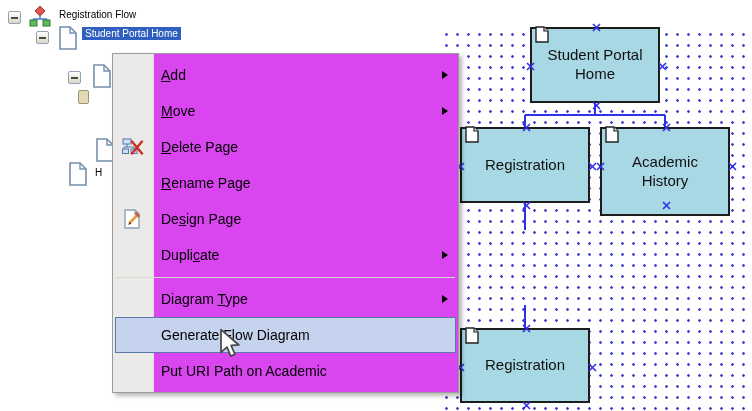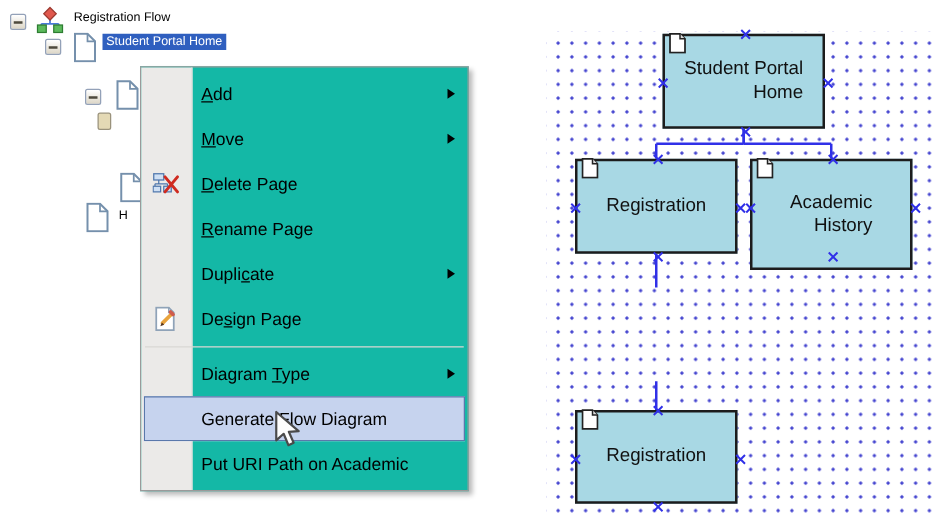--- a/index.html
+++ b/index.html
@@ -19,22 +19,22 @@
   }
   .tree-label{font-size:10px;padding:1px 3px;}
   .tree-label.selected{background:var(--sel,#2f5fbf);color:#fff;}
   .icon-abs{position:absolute;line-height:0;}
   .icon-fragment{
     position:absolute;width:9px;height:12px;background:#e4d9b5;
     border:1px solid #9a927c;border-radius:2px;
   }
   
   #context-menu{
-    position:absolute;left:112px;top:53px;width:263px;box-sizing:border-box;
-    background:#14b8a6;border:1px solid #9a9a9a;padding:3px 0;z-index:10;
+    position:absolute;left:112px;top:53px;width:347px;box-sizing:border-box;
+    background:#d946ef;border:1px solid #9a9a9a;padding:3px 0;z-index:10;
     box-shadow:3px 3px 4px rgba(0,0,0,.28);
   }
   #context-menu::before{
     content:"";position:absolute;left:0;top:0;bottom:0;width:40px;
     background:#ebeae8;border-right:1px solid #e0dfdc;
   }
   .menu-item{
     position:relative;height:36px;display:flex;align-items:center;
     padding-left:48px;font-size:14px;cursor:default;
   }
@@ -57,21 +57,21 @@
   }
   
   #diagram{
     position:absolute;left:437px;top:25px;width:315px;height:386px;
     background-image:radial-gradient(circle,var(--dot,#4444cf) 1px,transparent 1.6px);
     background-size:11px 11px;background-position:4px 4px;
   }
   .diagram-node{
     position:absolute;box-sizing:border-box;z-index:2;
     background:var(--nodefill,#a8d8e4);border:2px solid var(--nodeborder,#1c1c1c);
-    display:flex;align-items:center;justify-content:center;text-align:right;
+    display:flex;align-items:center;justify-content:center;text-align:center;
     font-size:15px;line-height:1.25;white-space:pre-line;color:#101010;
   }
   .page-fold{position:absolute;left:3px;top:-3px;line-height:0;}
   .conn-handle{position:absolute;line-height:0;z-index:3;}
   .connector{position:absolute;background:var(--conn,#3030e8);z-index:1;}
   
   #cursor{position:absolute;left:216px;top:328px;z-index:30;line-height:0;}
 </style>
 </head>
 <body>
@@ -150,36 +150,36 @@
           <path d="M10 4.5 L20 16.5 M20 4.5 L10 16.5" stroke="#cf2b20" stroke-width="2.4" stroke-linecap="round"></path>
         </svg>
       </span>
       <span class="menu-label"><u>D</u>elete Page</span>
     </div>
     <div class="menu-item">
       <span class="icon-slot"></span>
       <span class="menu-label"><u>R</u>ename Page</span>
     </div>
     <div class="menu-item">
-      <span class="icon-slot"></span>
-      <span class="menu-label">Dupli<u>c</u>ate</span>
-      <span class="menu-arrow"></span>
-    </div>
-    <div class="menu-item">
       <span class="icon-slot">
         <svg width="20" height="20" viewBox="0 0 20 20">
           <path d="M2 1 h10 l4 4 v14 h-14 z" fill="#fff" stroke="#8fa3b8" stroke-width="1.4"></path>
           <path d="M12 1 v4 h4" fill="none" stroke="#8fa3b8" stroke-width="1.2"></path>
           <path d="M7 13.5 L14.5 6" stroke="#e8a33d" stroke-width="3" stroke-linecap="round"></path>
           <path d="M13.4 4.6 l2 2" stroke="#cf5b4c" stroke-width="3" stroke-linecap="round"></path>
           <path d="M5.2 16 l1.3 -3 1.9 1.8 z" fill="#53331f"></path>
         </svg>
       </span>
       <span class="menu-label">De<u>s</u>ign Page</span>
     </div>
+    <div class="menu-item">
+      <span class="icon-slot"></span>
+      <span class="menu-label">Dupli<u>c</u>ate</span>
+      <span class="menu-arrow"></span>
+    </div>
     <div class="menu-separator"></div>
     <div class="menu-item">
       <span class="icon-slot"></span>
       <span class="menu-label">Diagram <u>T</u>ype</span>
       <span class="menu-arrow"></span>
     </div>
     <div class="menu-item highlighted">
       <span class="icon-slot"></span>
       <span class="menu-label">Generate Flow Diagram</span>
     </div>

